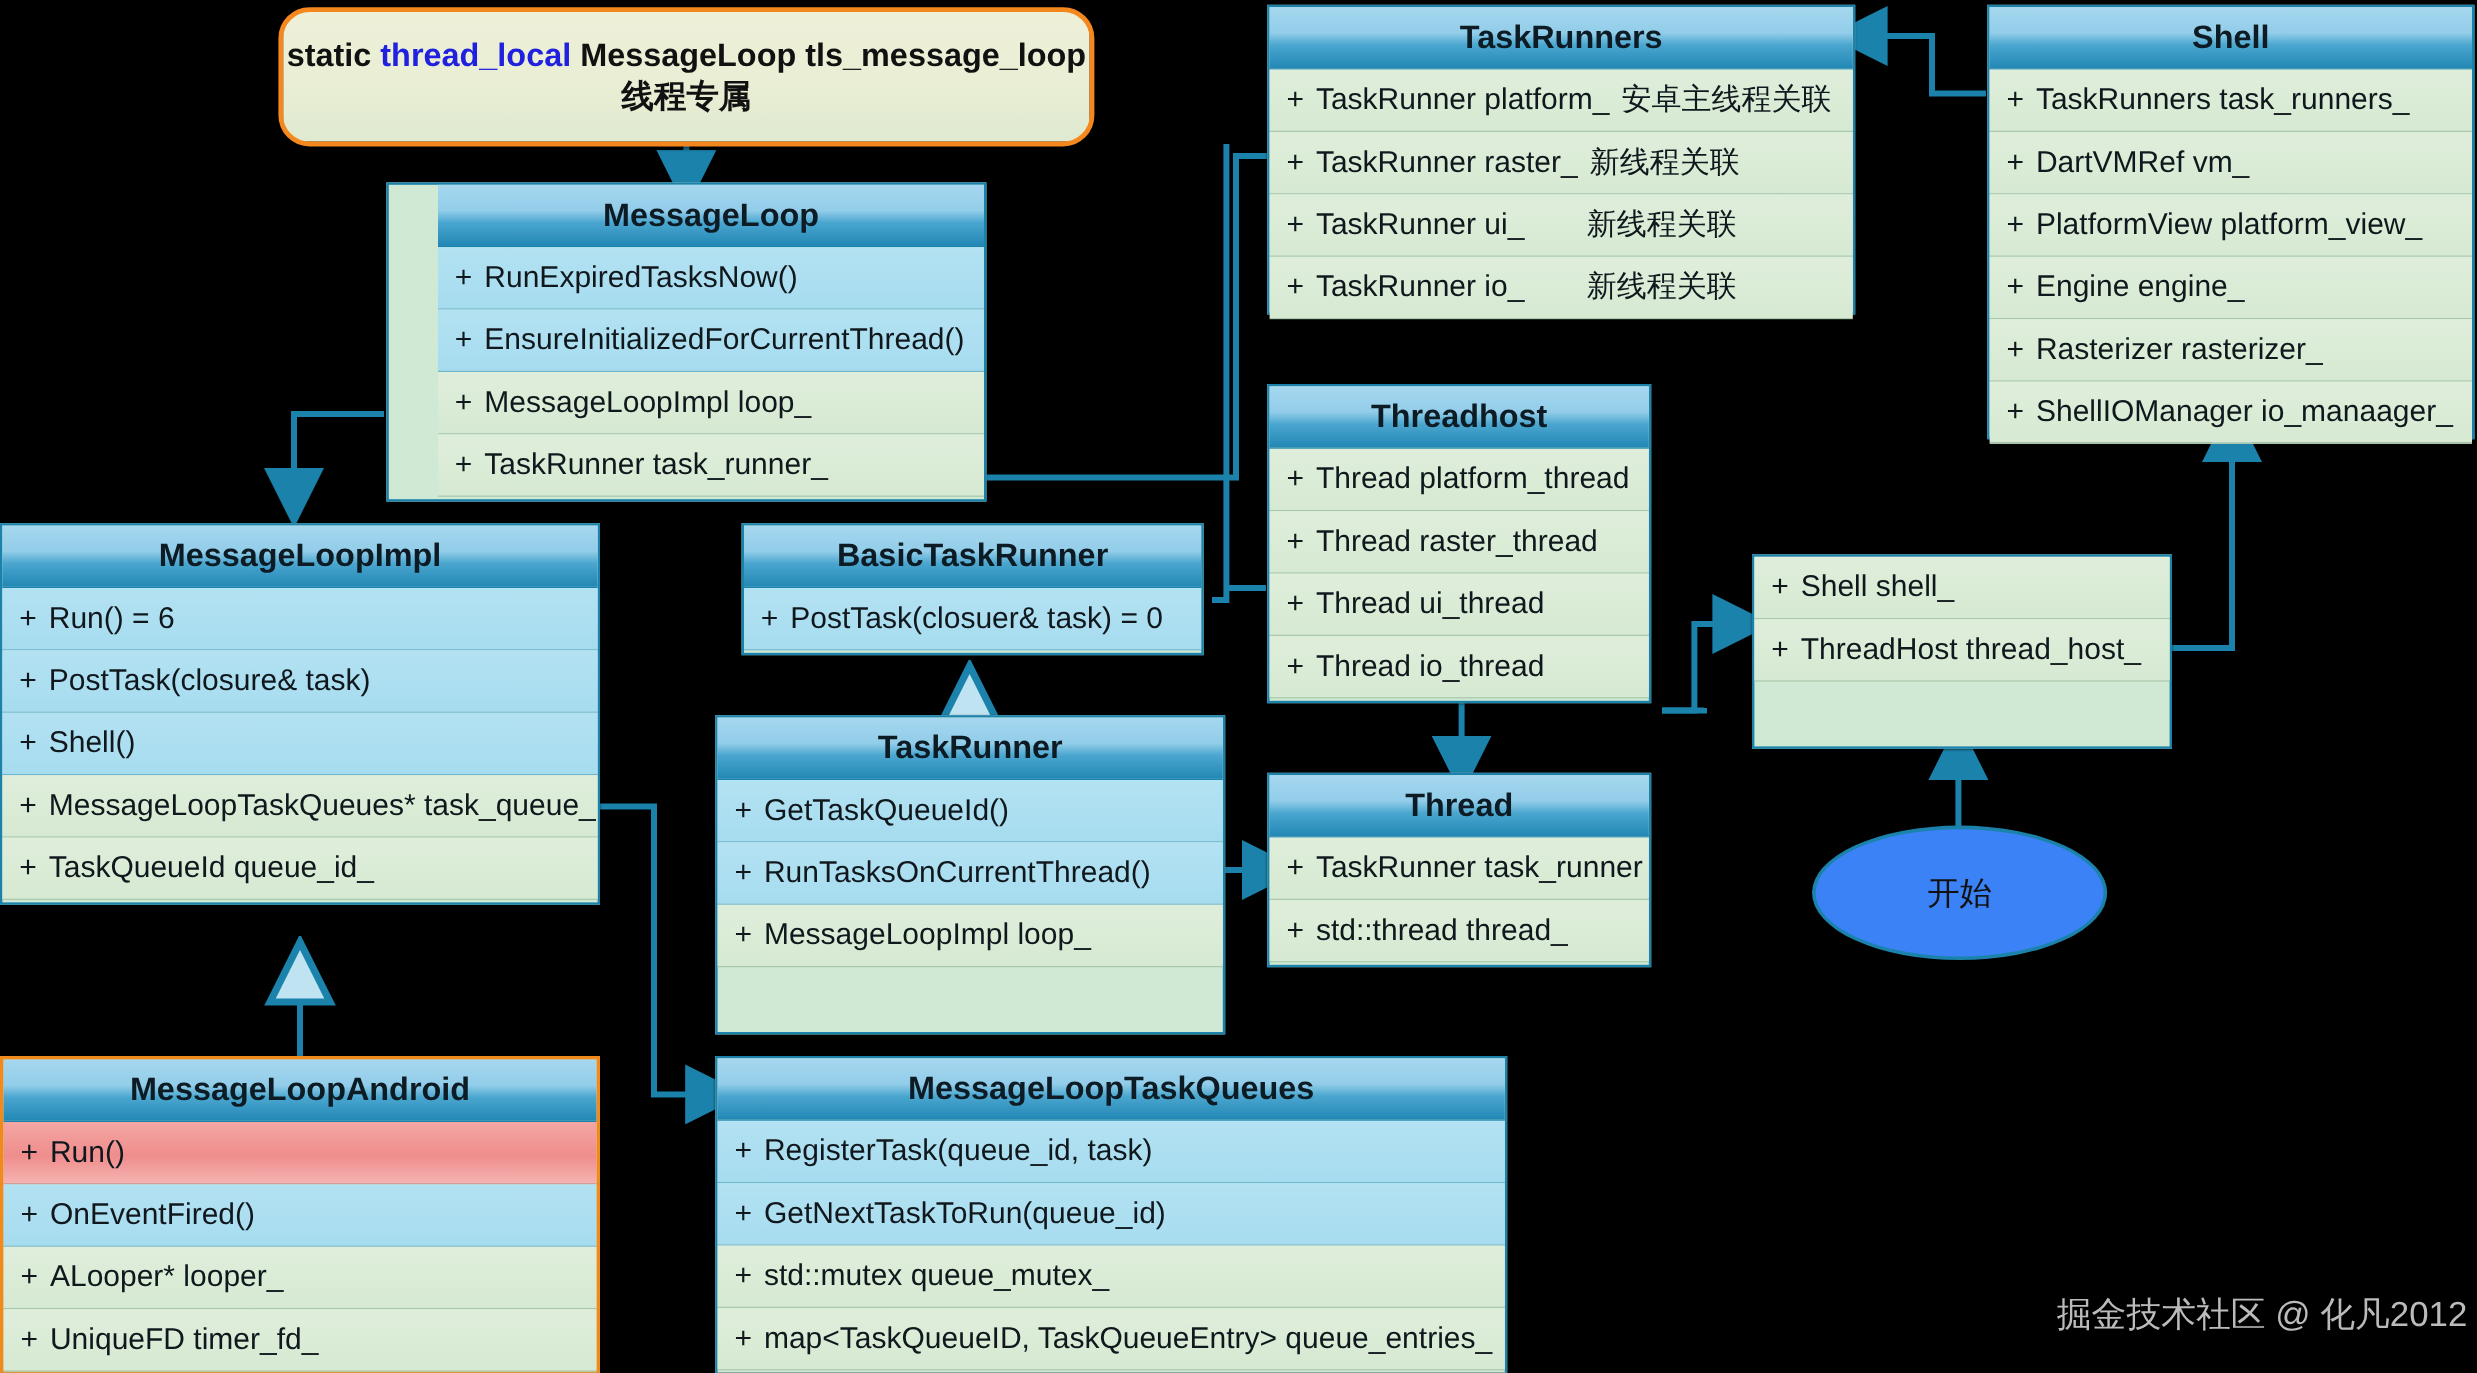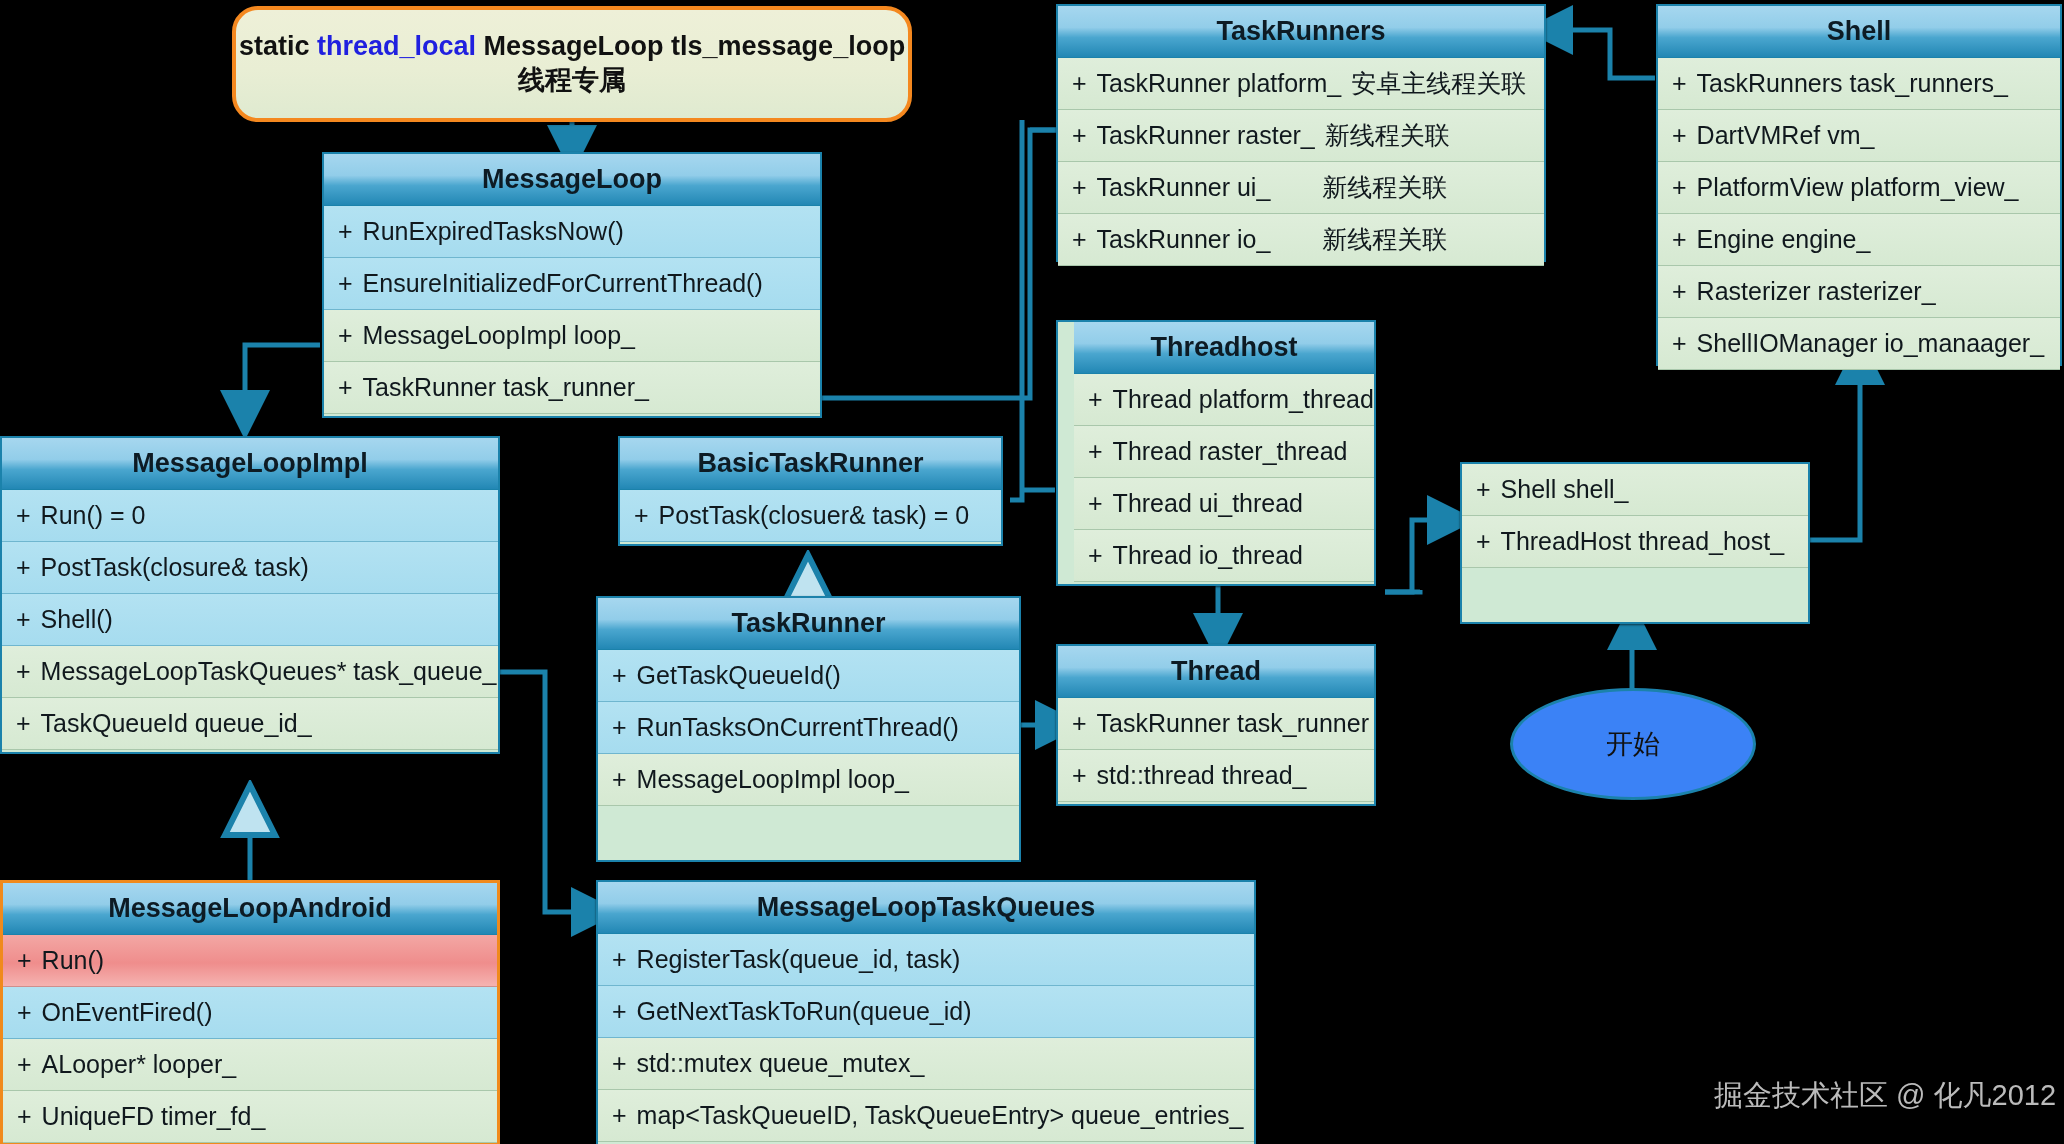--- a/index.html
+++ b/index.html
@@ -163,40 +163,40 @@
     </g>
   </svg>
 
   <div class="note" style="left:232px; top:6px; width:680px; height:116px;">
     <div class="note-line">
       <span>static </span><span class="kw">thread_local</span><span> MessageLoop tls_message_loop</span>
     </div>
     <div class="note-line">线程专属</div>
   </div>
 
-  <div class="uml" style="left:322px; top:152px; width:500px; height:266px;">
+  <div class="uml" style="left:322px; top:152px; width:500px; height:266px;padding-left:41px;">
     <div class="uml-title">MessageLoop</div>
     <div class="uml-row method">
       <span class="sig">+</span><span>RunExpiredTasksNow()</span>
     </div>
     <div class="uml-row method">
       <span class="sig">+</span><span>EnsureInitializedForCurrentThread()</span>
     </div>
     <div class="uml-row field">
       <span class="sig">+</span><span>MessageLoopImpl loop_</span>
     </div>
     <div class="uml-row field">
       <span class="sig">+</span><span>TaskRunner task_runner_</span>
     </div>
   </div>
 
   <div class="uml" style="left:0px; top:436px; width:500px; height:318px;">
     <div class="uml-title">MessageLoopImpl</div>
     <div class="uml-row method">
-      <span class="sig">+</span><span>Run() = 0</span>
+      <span class="sig">+</span><span>Run() = 6</span>
     </div>
     <div class="uml-row method">
       <span class="sig">+</span><span>PostTask(closure&amp; task)</span>
     </div>
     <div class="uml-row method">
       <span class="sig">+</span><span>Shell()</span>
     </div>
     <div class="uml-row field">
       <span class="sig">+</span><span>MessageLoopTaskQueues* task_queue_</span>
     </div>
@@ -266,21 +266,21 @@
       <span class="sig">+</span><span>TaskRunner raster_</span><span class="cn">新线程关联</span>
     </div>
     <div class="uml-row field">
       <span class="sig">+</span><span>TaskRunner ui_</span><span class="cn" style="margin-left:52px;">新线程关联</span>
     </div>
     <div class="uml-row field">
       <span class="sig">+</span><span>TaskRunner io_</span><span class="cn" style="margin-left:52px;">新线程关联</span>
     </div>
   </div>
 
-  <div class="uml" style="left:1056px; top:320px; width:320px; height:266px;padding-left:16px;">
+  <div class="uml" style="left:1056px; top:320px; width:320px; height:266px;">
     <div class="uml-title">Threadhost</div>
     <div class="uml-row field">
       <span class="sig">+</span><span>Thread platform_thread</span>
     </div>
     <div class="uml-row field">
       <span class="sig">+</span><span>Thread raster_thread</span>
     </div>
     <div class="uml-row field">
       <span class="sig">+</span><span>Thread ui_thread</span>
     </div>

